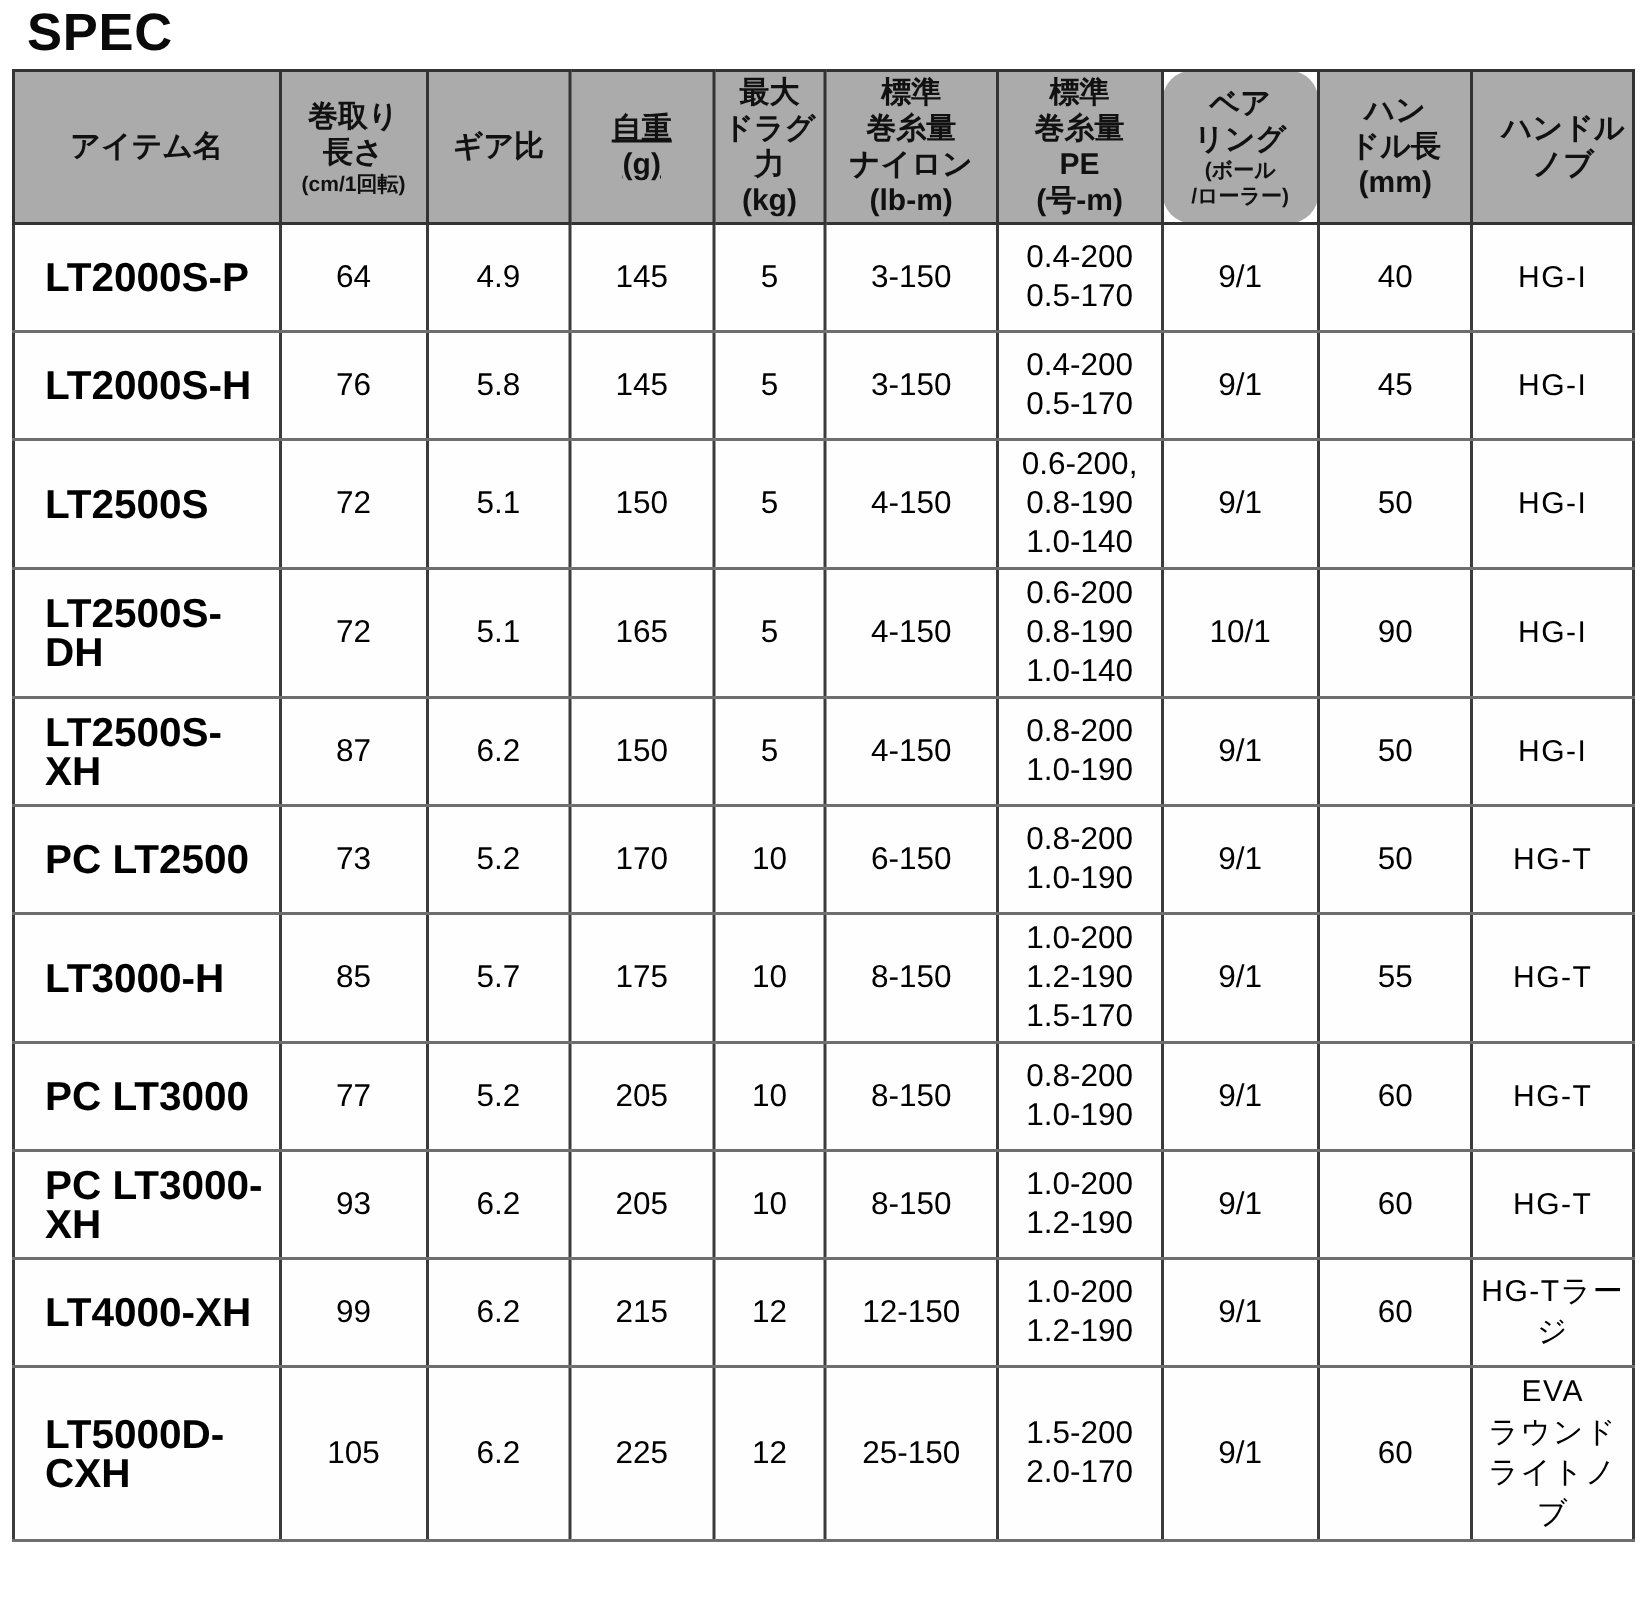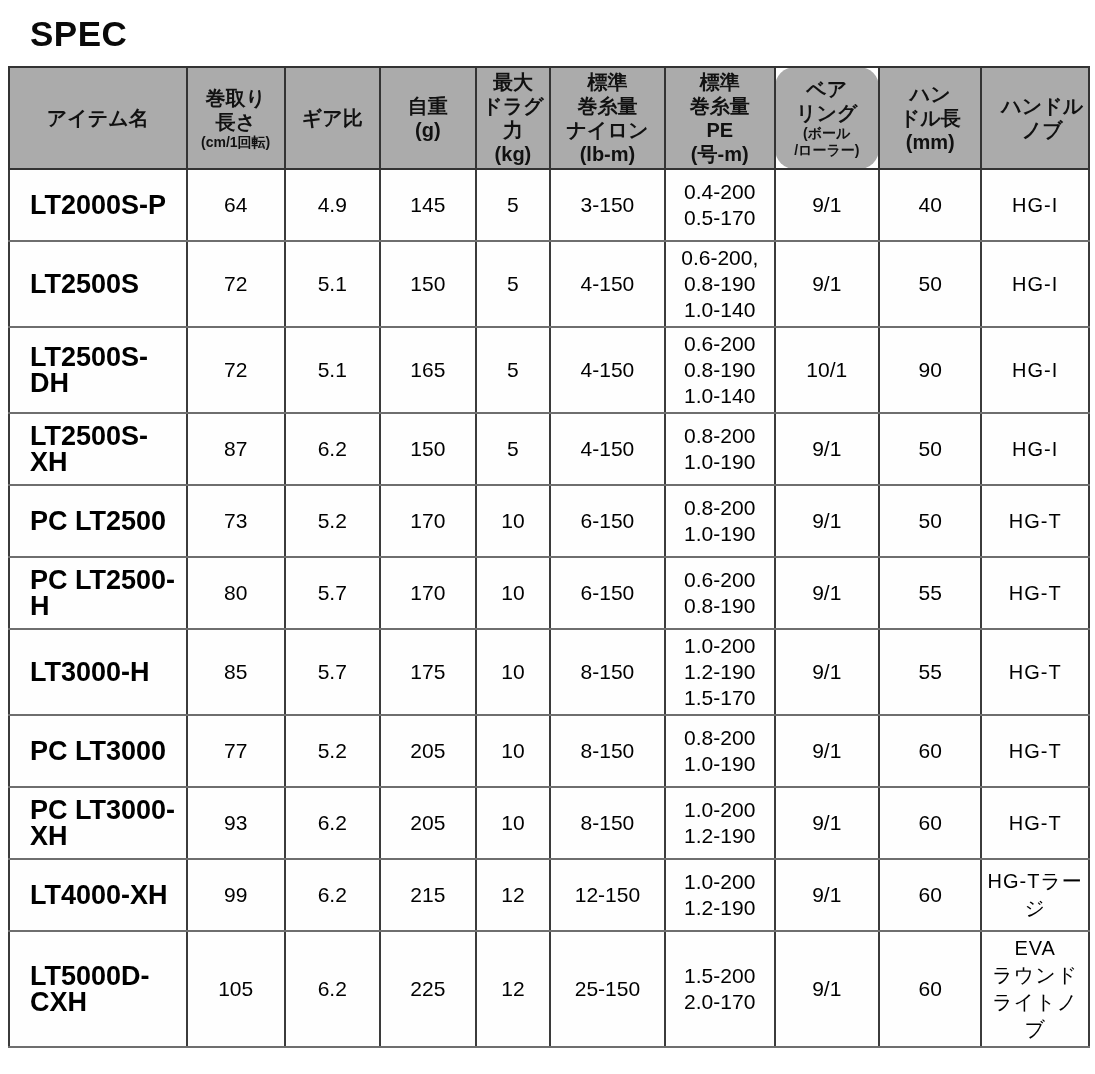--- a/index.html
+++ b/index.html
@@ -5,21 +5,21 @@
   html, body {
     margin: 0;
     padding: 0;
     background: #ffffff;
     width: 1095px;
     height: 1074px;
     font-family: "Liberation Sans", "DejaVu Sans", sans-serif;
     color: #000;
   }
   .page-title {
-    margin: 12px;
+    margin: 0;
     padding: 2px 0 0 18px;
     font-size: 35px;
     line-height: 40px;
     font-weight: bold;
     letter-spacing: 0.5px;
     color: #0a0a0a;
   }
   table.spec-table {
     border-collapse: collapse;
     table-layout: fixed;
@@ -73,21 +73,21 @@
   td.col-knob {
     font-size: 20px;
     line-height: 27px;
     letter-spacing: 1px;
     margin-left: 15px;
   }
   
   th.col-name    { width: 170px; }
   th.col-winding { width: 94px;  }
   th.col-gear    { width: 91px;  }
-  th.col-weight  { width: 92px;  }
+  th.col-weight  { width: 92px; text-decoration: underline;  }
   th.col-drag    { width: 71px;  }
   th.col-nylon   { width: 110px; }
   th.col-pe      { width: 105px; }
   th.col-bearing { width: 100px; border-radius: 20px; }
   th.col-handle  { width: 98px;  }
   th.col-knob    { width: 103px; padding-left: 16px; }
 </style>
 </head>
 <body>
 
@@ -153,20 +153,33 @@
         <td class="col-weight">145</td>
         <td class="col-drag">5</td>
         <td class="col-nylon">3-150</td>
         <td class="col-pe">0.4-200
 0.5-170</td>
         <td class="col-bearing">9/1</td>
         <td class="col-handle">40</td>
         <td class="col-knob">HG-I</td>
       </tr>
       <tr>
+        <td class="col-name">LT2000S-H</td>
+        <td class="col-winding">76</td>
+        <td class="col-gear">5.8</td>
+        <td class="col-weight">145</td>
+        <td class="col-drag">5</td>
+        <td class="col-nylon">3-150</td>
+        <td class="col-pe">0.4-200
+0.5-170</td>
+        <td class="col-bearing">9/1</td>
+        <td class="col-handle">45</td>
+        <td class="col-knob">HG-I</td>
+      </tr>
+      <tr>
         <td class="col-name">LT2500S</td>
         <td class="col-winding">72</td>
         <td class="col-gear">5.1</td>
         <td class="col-weight">150</td>
         <td class="col-drag">5</td>
         <td class="col-nylon">4-150</td>
         <td class="col-pe">0.6-200,
 0.8-190
 1.0-140</td>
         <td class="col-bearing">9/1</td>
@@ -204,33 +217,20 @@
         <td class="col-name">PC LT2500</td>
         <td class="col-winding">73</td>
         <td class="col-gear">5.2</td>
         <td class="col-weight">170</td>
         <td class="col-drag">10</td>
         <td class="col-nylon">6-150</td>
         <td class="col-pe">0.8-200
 1.0-190</td>
         <td class="col-bearing">9/1</td>
         <td class="col-handle">50</td>
-        <td class="col-knob">HG-T</td>
-      </tr>
-      <tr>
-        <td class="col-name">PC LT2500-H</td>
-        <td class="col-winding">80</td>
-        <td class="col-gear">5.7</td>
-        <td class="col-weight">170</td>
-        <td class="col-drag">10</td>
-        <td class="col-nylon">6-150</td>
-        <td class="col-pe">0.6-200
-0.8-190</td>
-        <td class="col-bearing">9/1</td>
-        <td class="col-handle">55</td>
         <td class="col-knob">HG-T</td>
       </tr>
       <tr>
         <td class="col-name">LT3000-H</td>
         <td class="col-winding">85</td>
         <td class="col-gear">5.7</td>
         <td class="col-weight">175</td>
         <td class="col-drag">10</td>
         <td class="col-nylon">8-150</td>
         <td class="col-pe">1.0-200

